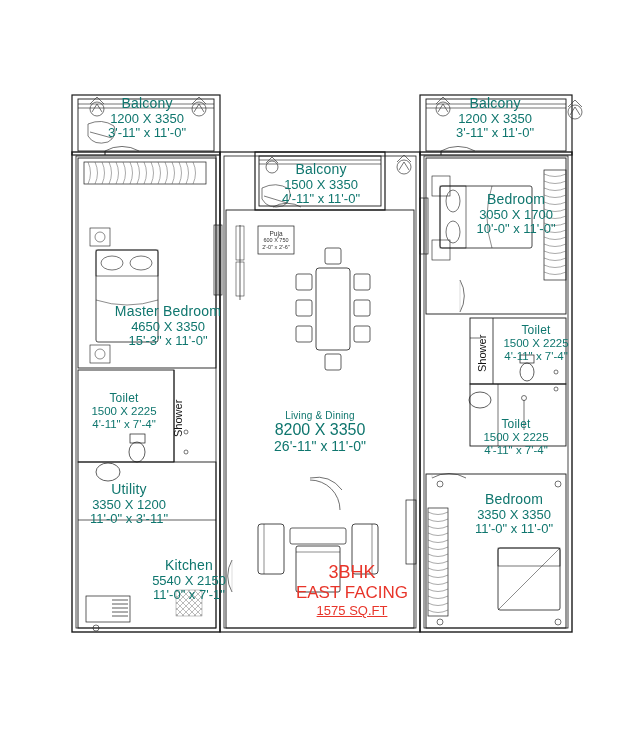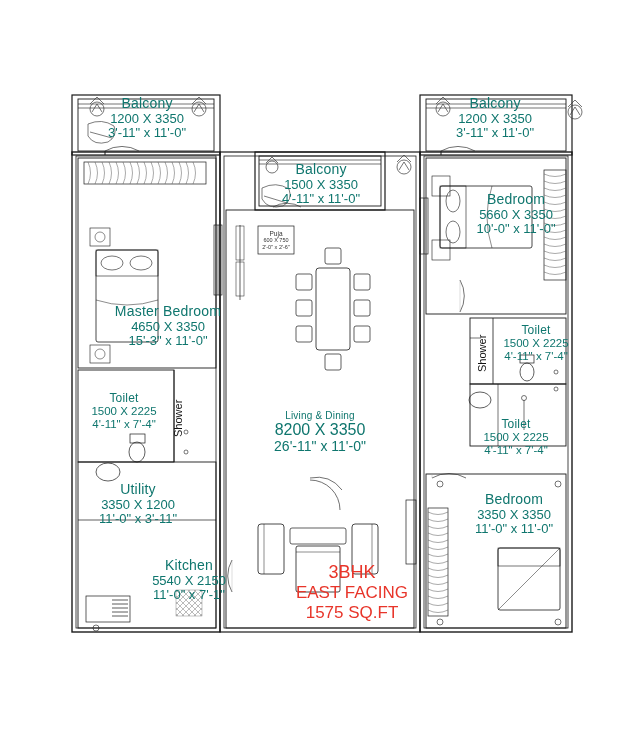--- a/index.html
+++ b/index.html
@@ -68,21 +68,21 @@
     position: absolute;
     text-align: center;
     color: #e8352a;
     font-family: "Liberation Sans", sans-serif;
     line-height: 1.18;
     white-space: nowrap;
   }
   .title-block span { display: block; }
   .title-block .l1 { font-size: 18px; }
   .title-block .l2 { font-size: 17px; }
-  .title-block .l3 { font-size: 17px; }
+  .title-block .l3 { font-size: 13px; text-decoration: underline; }
   .puja-box {
     position: absolute;
     text-align: center;
     line-height: 1.15;
     color: #333;
     white-space: nowrap;
   }
   .puja-box span { display: block; }
   .puja-box .p1 { font-size: 6.5px; }
   .puja-box .p2 { font-size: 5.5px; }
@@ -343,21 +343,21 @@
   </div>
 
   <div class="lbl" style="left:76px; top:304px; width:184px;">
     <span class="name">Master Bedroom</span>
     <span class="dim">4650 X 3350</span>
     <span class="ft">15'-3" x 11'-0"</span>
   </div>
 
   <div class="lbl" style="left:452px; top:192px; width:128px;">
     <span class="name">Bedroom</span>
-    <span class="dim">5660 X 3350</span>
+    <span class="dim">3050 X 1700</span>
     <span class="ft">10'-0" x 11'-0"</span>
   </div>
 
   <div class="lbl" style="left:448px; top:492px; width:132px;">
     <span class="name">Bedroom</span>
     <span class="dim">3350 X 3350</span>
     <span class="ft">11'-0" x 11'-0"</span>
   </div>
 
   <div class="lbl small" style="left:66px; top:392px; width:116px;">
@@ -377,21 +377,21 @@
     <span class="dim">1500 X 2225</span>
     <span class="ft">4'-11" x 7'-4"</span>
   </div>
 
   <div class="lbl big" style="left:222px; top:410px; width:196px;">
     <span class="name">Living &amp; Dining</span>
     <span class="dim">8200 X 3350</span>
     <span class="ft">26'-11" x 11'-0"</span>
   </div>
 
-  <div class="lbl" style="left:74px; top:482px; width:128px;">
+  <div class="lbl" style="left:65px; top:482px; width:128px;">
     <span class="name">Utility</span>
     <span class="dim">3350 X 1200</span>
     <span class="ft">11'-0" x 3'-11"</span>
   </div>
 
   <div class="lbl" style="left:124px; top:558px; width:130px;">
     <span class="name">Kitchen</span>
     <span class="dim">5540 X 2150</span>
     <span class="ft">11'-0" x 7'-1"</span>
   </div>

